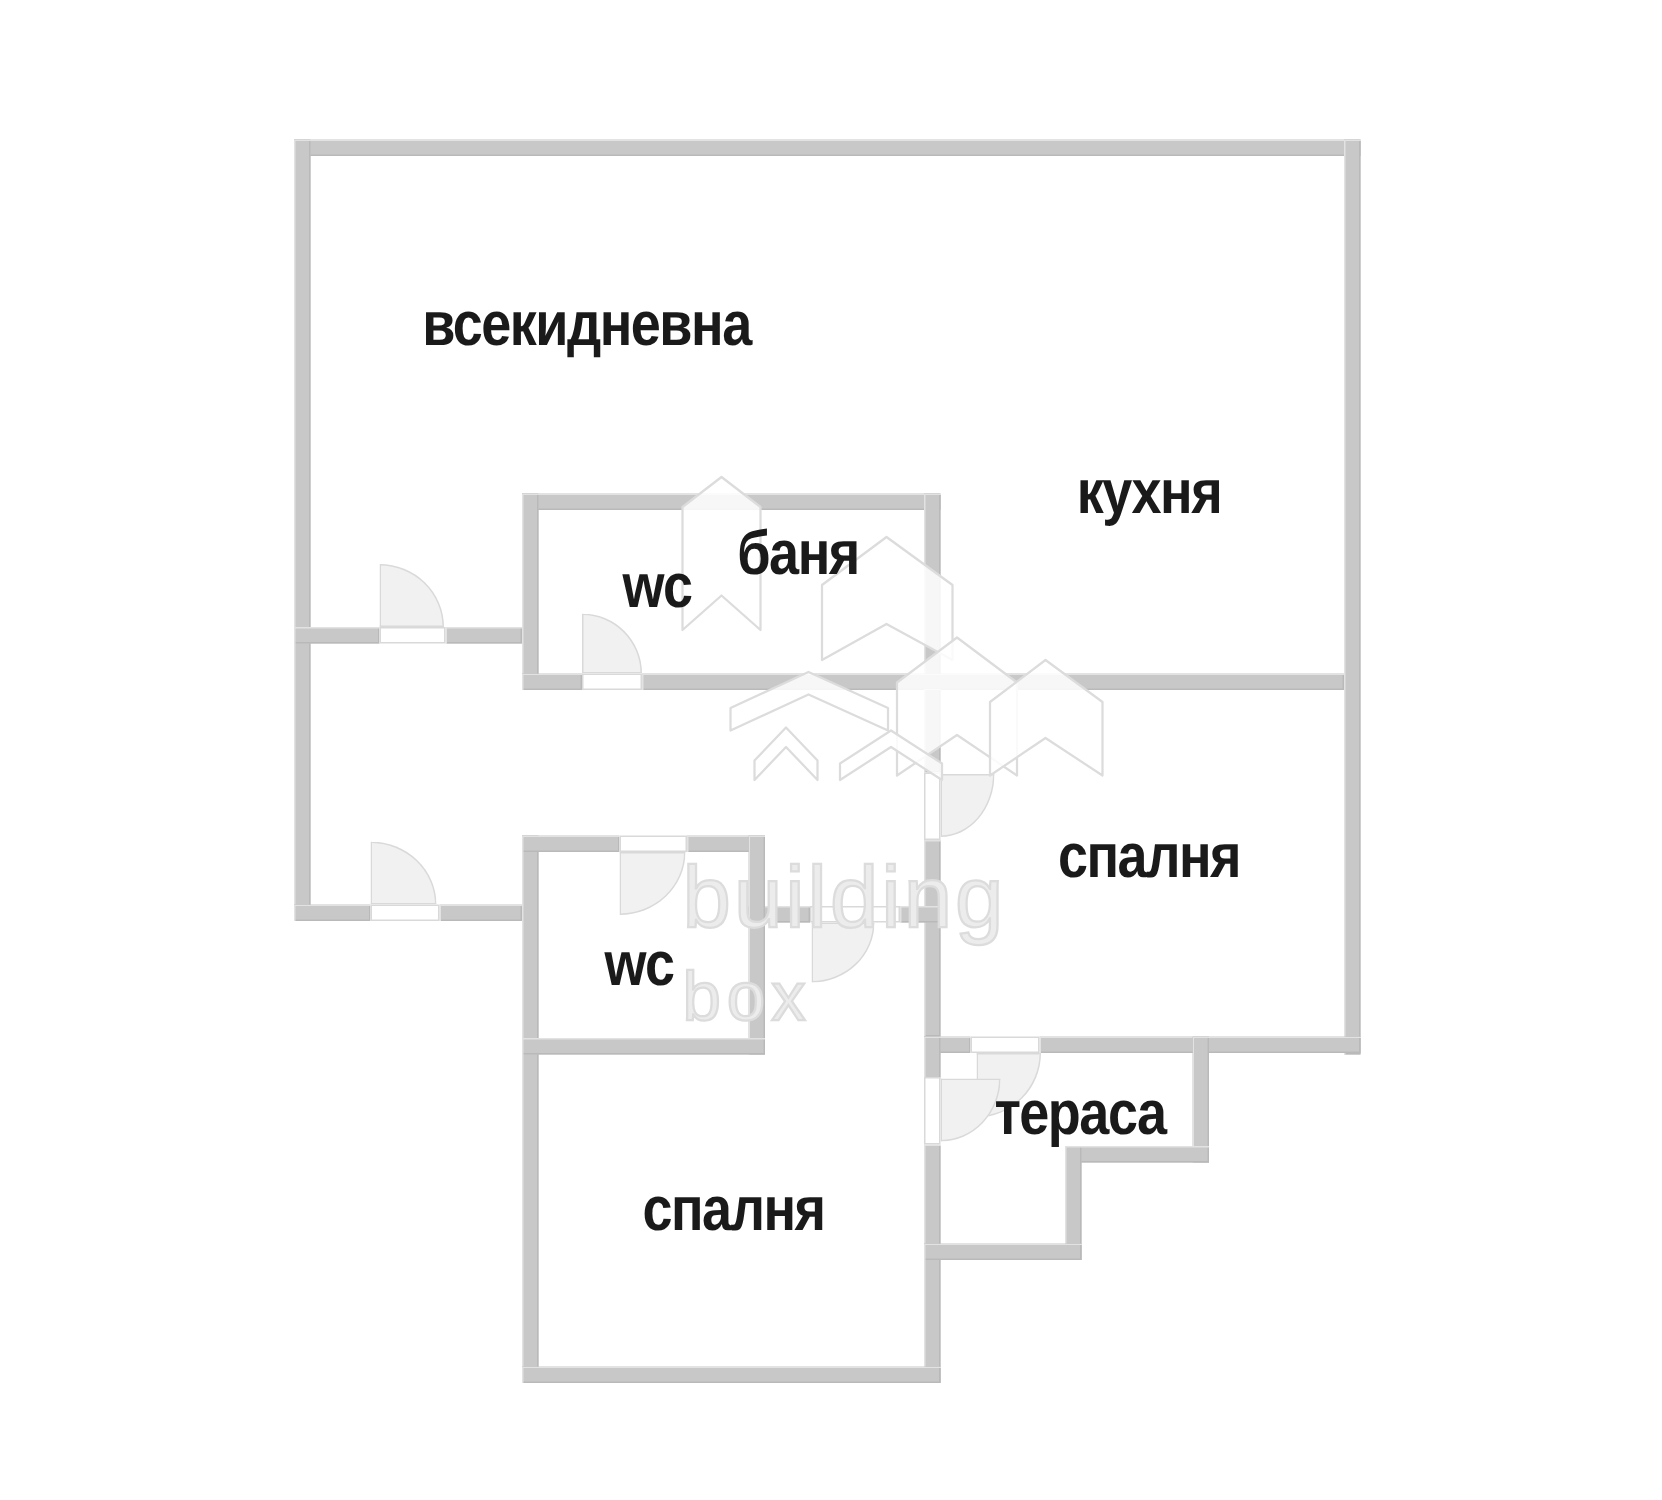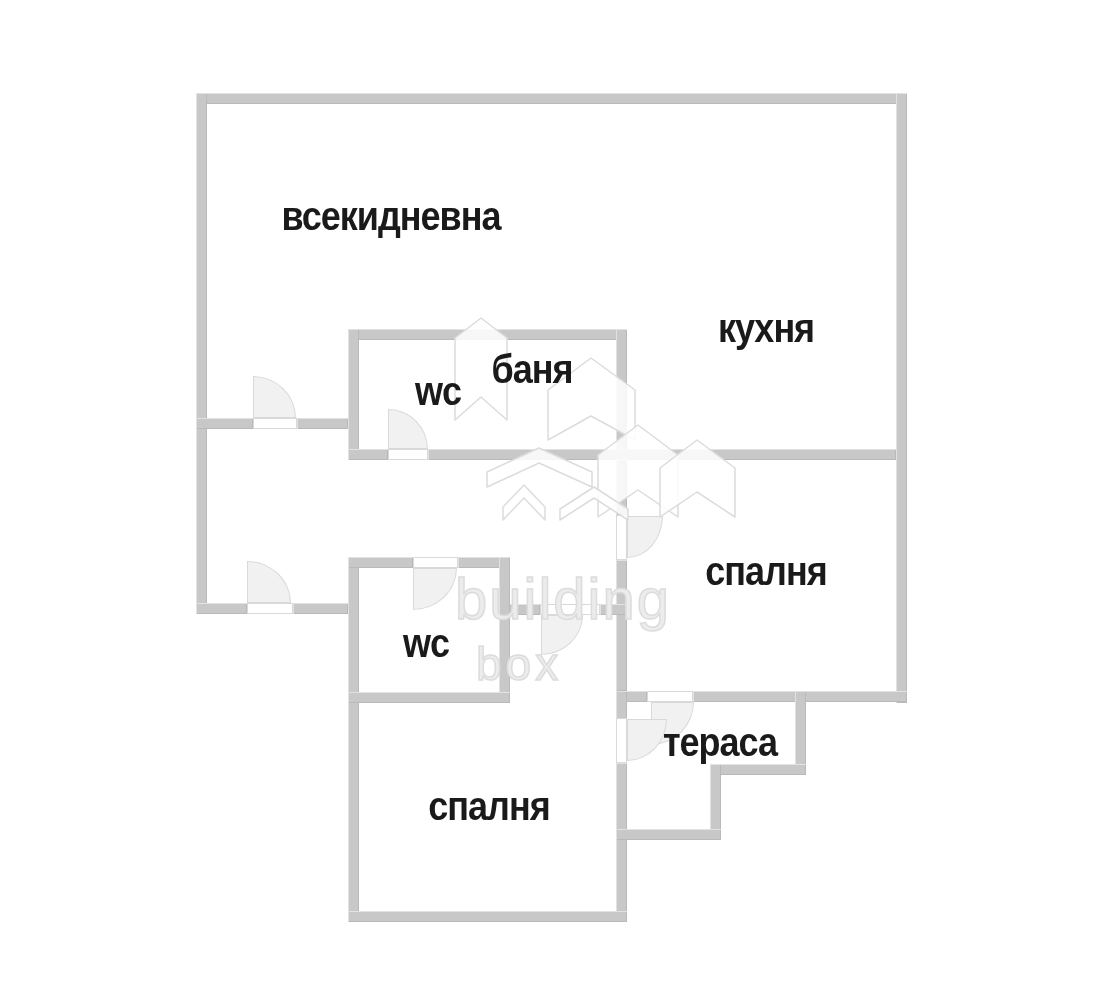--- a/index.html
+++ b/index.html
@@ -83,21 +83,21 @@
       <path d="M51,18 L77,38 L77,120 L51,97 L25,120 L25,38 Z"></path>
       <path d="M161,58 L205,90 L205,140 L161,116 L118,140 L118,90 Z"></path>
       <path d="M57,172 L109,148 L162,172 L162,187 L109,163 L57,187 Z"></path>
       <path d="M73,207 L94,185 L115,207 L115,220 L94,198 L73,220 Z"></path>
       <path d="M208,125 L248,155 L248,217 L208,190 L168,217 L168,155 Z"></path>
       <path d="M130,209 L164,187 L198,209 L198,220 L164,198 L130,220 Z"></path>
       <path d="M267,140 L305,168 L305,217 L267,192 L230,217 L230,168 Z"></path>
     </g>
   </svg>
   <div class="wm-text" style="left:455px;top:570px;font-size:58px;">building</div>
-  <div class="wm-text" style="left:476px;top:641px;font-size:46px;letter-spacing:4px;">box</div>
+  <div class="wm-text" style="left:455px;top:641px;font-size:46px;letter-spacing:4px;">box</div>
 
   <div class="room-label" style="left:391px;top:216px;">всекидневна</div>
   <div class="room-label" style="left:766px;top:328px;">кухня</div>
   <div class="room-label" style="left:532px;top:369px;">баня</div>
   <div class="room-label" style="left:438px;top:391px;">wc</div>
   <div class="room-label" style="left:766px;top:571px;">спалня</div>
   <div class="room-label" style="left:426px;top:643px;">wc</div>
   <div class="room-label" style="left:720px;top:742px;">тераса</div>
   <div class="room-label" style="left:489px;top:806px;">спалня</div>
 

